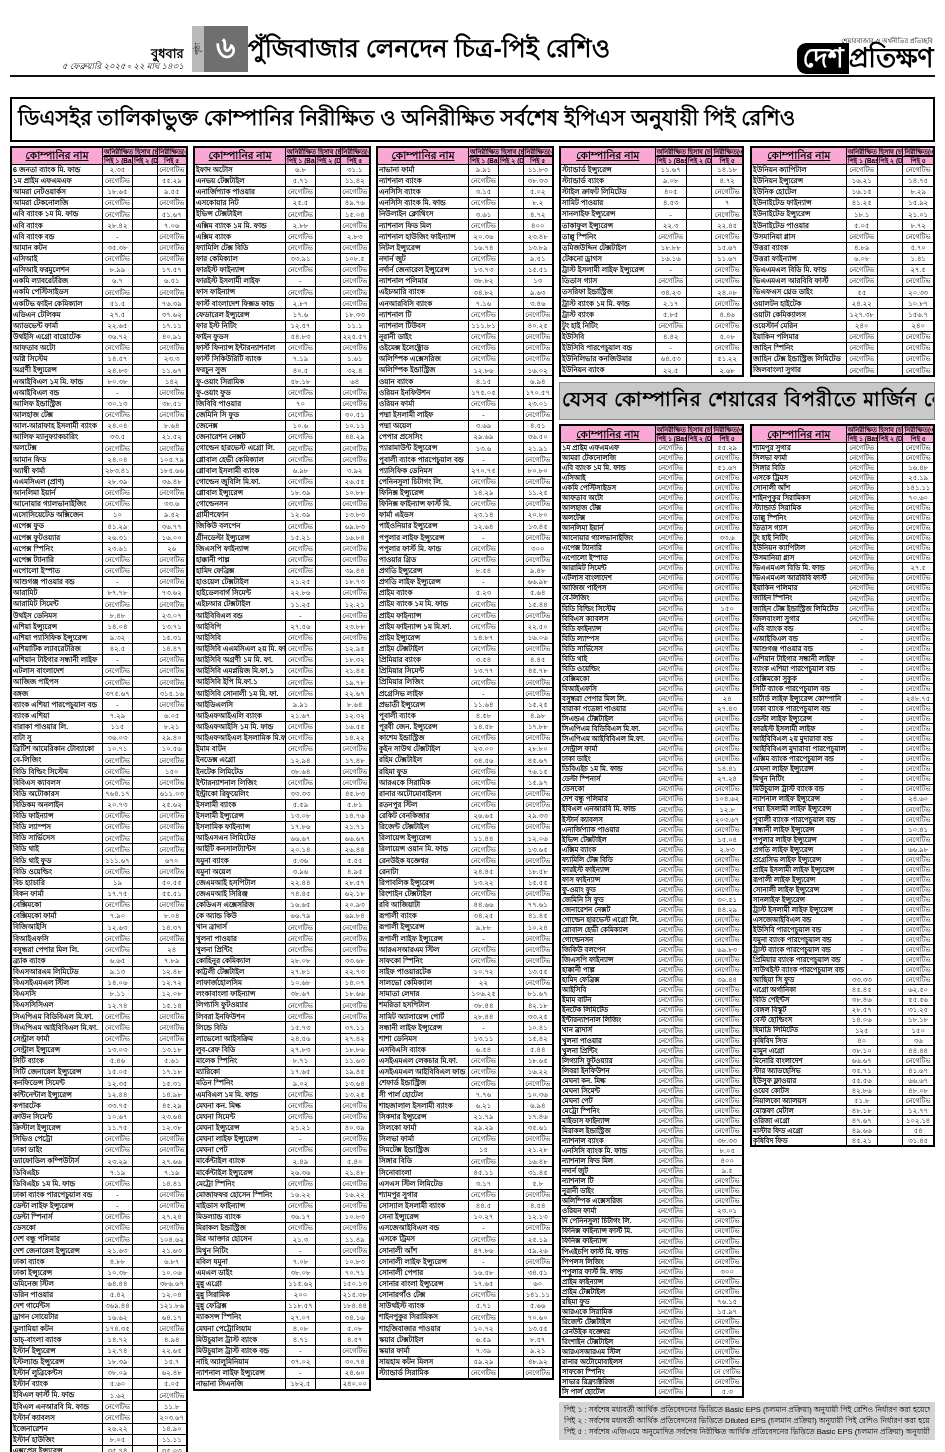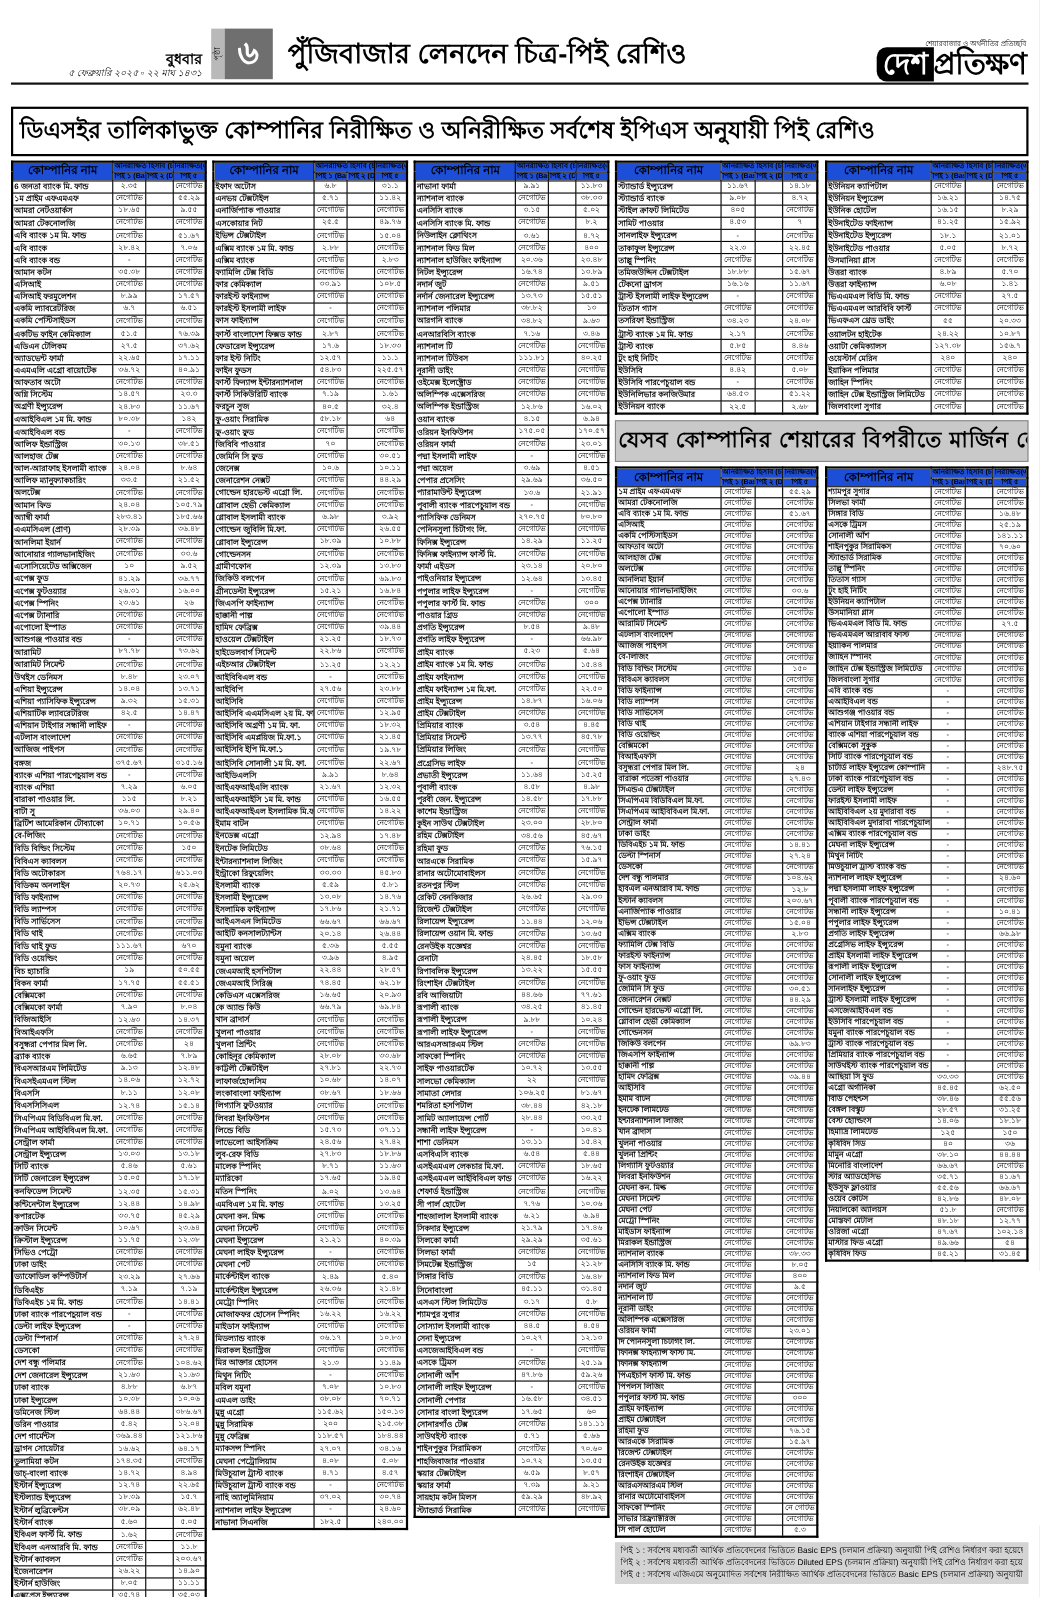--- a/index.html
+++ b/index.html
@@ -8,40 +8,40 @@
   
   .masthead{display:flex;align-items:flex-end;height:66px;border-bottom:2px solid #111;padding-bottom:3px;}
   .date-block{margin-left:52px;text-align:right;line-height:1.15;}
   .weekday{font-weight:bold;font-size:13px;}
   .dateline{font-size:8.5px;font-style:italic;}
   .pagebox{display:flex;margin-left:8px;height:46px;}
   .pword{writing-mode:vertical-rl;transform:rotate(180deg);background:#b9b9b9;font-size:7.5px;
          padding:2px 0;display:flex;align-items:center;justify-content:center;width:12px;}
   .pnum{background:#6f6f6f;color:#fff;width:44px;display:flex;align-items:center;justify-content:center;
         font-size:30px;font-weight:bold;}
-  .section-title{font-size:25px;font-weight:bold;margin-left:14px;white-space:nowrap;}
+  .section-title{font-size:25px;font-weight:bold;white-space:nowrap;}
   .logo-wrap{margin-left:auto;text-align:right;line-height:1;padding-right:2px;}
   .logo-tagline{font-size:6.5px;margin-bottom:1px;}
   .logo{font-size:27px;font-weight:bold;white-space:nowrap;}
   .logo .p1{background:#000;color:#fff;padding:0 5px 1px 6px;border-radius:9px 0 0 9px;}
   .logo .p2{letter-spacing:-0.5px;}
   
   .headline1{border:2px solid #000;font-size:21px;font-weight:bold;padding:3px 6px;margin:20px 0 4px 0;}
   
   .cols{display:flex;gap:5px;}
   .maincol{width:178px;flex:0 0 auto;}
   .rightregion{flex:1 1 auto;min-width:0;}
   .toprow,.marginrow{display:flex;gap:6px;}
   .toprow .tbl-wrap,.marginrow .tbl-wrap{flex:1 1 0;min-width:0;}
   .headline2{background:#c9c9c9;border:1px solid #888;font-size:19.5px;font-weight:bold;text-align:center;
              padding:2px 2px;margin:5px 0 4px 0;letter-spacing:1px;white-space:nowrap;overflow:hidden;}
   
   table{border-collapse:collapse;width:100%;table-layout:fixed;border:2px solid #000;}
   th,td{border:1px solid #000;overflow:hidden;white-space:nowrap;padding:0 1px;line-height:1.05;}
-  th{font-weight:bold;background:#1d4ed8;}
+  th{font-weight:bold;background:#f9a8d4;text-decoration:underline;}
   .h-company{font-size:10.5px;}
   .h-group{font-size:6.6px;font-weight:bold;line-height:1.15;}
   .h-sub{font-size:6.4px;line-height:1.1;}
   col.c-name{width:52%;} col.c-pe1{width:17%;} col.c-pe2{width:14%;} col.c-pe5{width:17%;}
   tbody td{height:10.15px;}
   tbody td.name{font-size:7.2px;font-weight:bold;text-align:left;}
   tbody td.val{font-size:6.9px;text-align:center;}
   .tight tbody td{height:9.05px;}
   .tight tbody td.name{font-size:7px;}
   
@@ -178,21 +178,21 @@
               <td class="val"></td>
               <td class="val">৩৭.৬২</td>
             </tr>
             <tr>
               <td class="name">অ্যাডভেন্ট ফার্মা</td>
               <td class="val">২২.৬৫</td>
               <td class="val"></td>
               <td class="val">১৭.১১</td>
             </tr>
             <tr>
-              <td class="name">এএমএলি এগ্রো বায়োটেক</td>
+              <td class="name">উথইসি এগ্রো বায়োটেক</td>
               <td class="val">৩৬.৭২</td>
               <td class="val"></td>
               <td class="val">৪০.৯১</td>
             </tr>
             <tr>
               <td class="name">আফতাব অটো</td>
               <td class="val">নেগেটিভ</td>
               <td class="val"></td>
               <td class="val">নেগেটিভ</td>
             </tr>
@@ -1560,21 +1560,21 @@
               <td class="val"></td>
               <td class="val">১৫.৫১</td>
             </tr>
             <tr>
               <td class="name">ন্যাশনাল পলিমার</td>
               <td class="val">৩৮.৮২</td>
               <td class="val"></td>
               <td class="val">১৩</td>
             </tr>
             <tr>
-              <td class="name">আরগনি ব্যাংক</td>
+              <td class="name">এইচআরি ব্যাংক</td>
               <td class="val">৩৪.৮২</td>
               <td class="val"></td>
               <td class="val">৯.৬৩</td>
             </tr>
             <tr>
               <td class="name">এনআরবিসি ব্যাংক</td>
               <td class="val">৭.১৬</td>
               <td class="val"></td>
               <td class="val">৩.৪৬</td>
             </tr>

